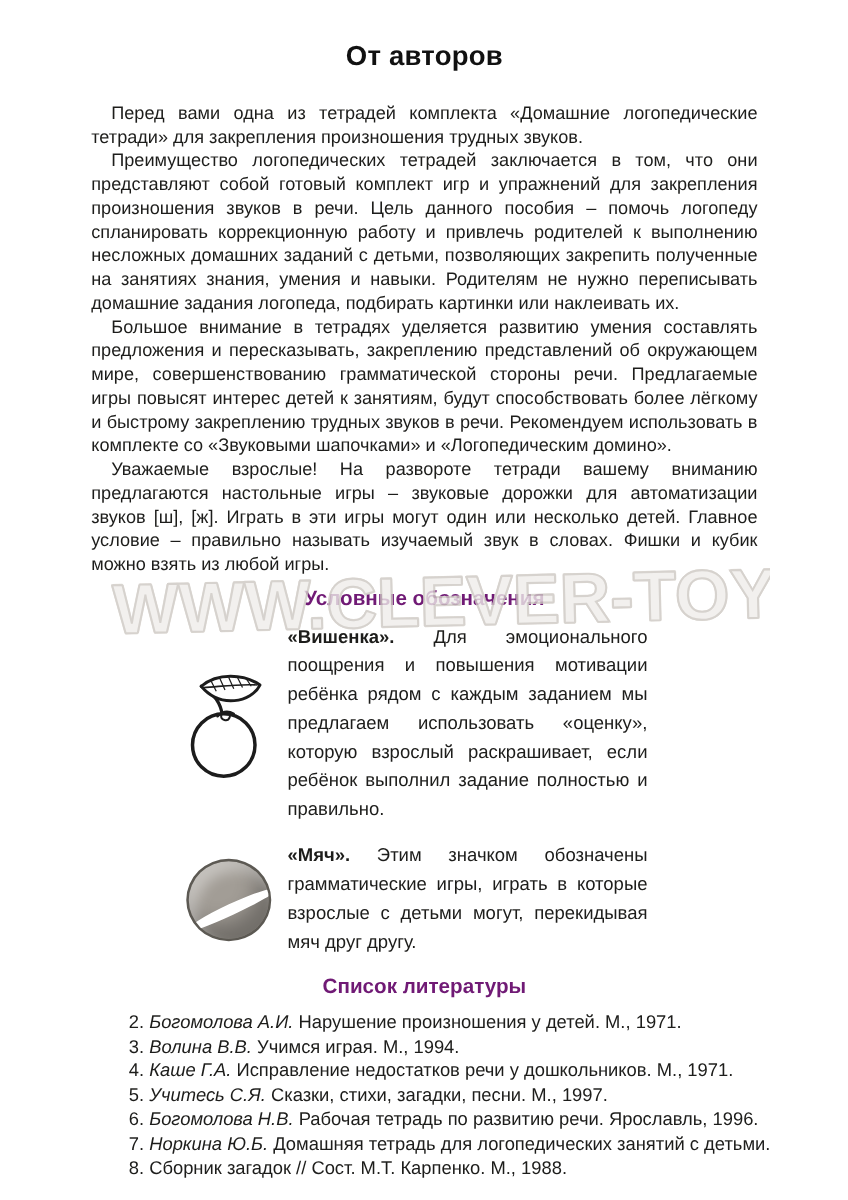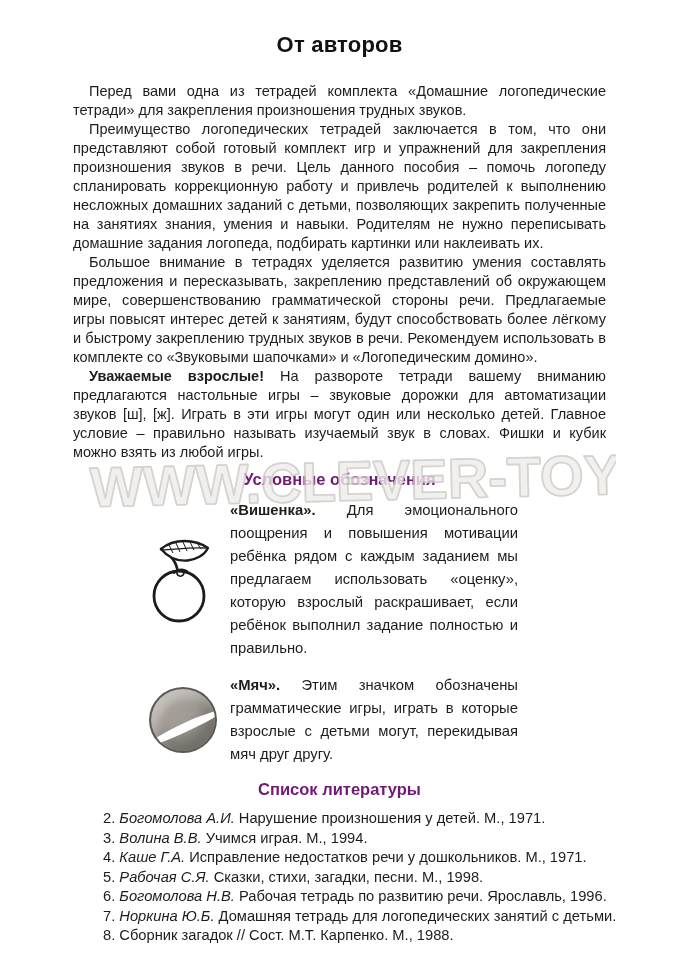--- a/index.html
+++ b/index.html
@@ -16,21 +16,21 @@
   h1.title{
     font-size:22px;font-weight:700;text-align:center;color:#111;
     margin:32px 0 24px 0;letter-spacing:0.2px;
   }
   .body-text p{
     margin:0;
     font-size:14.5px;line-height:19px;
     text-align:justify;
     text-indent:16px;
   }
-  .body-text b{font-weight:700;}
+  .body-text b{font-weight:400;}
   h2.section-heading{
     font-size:16.5px;font-weight:700;text-align:center;color:#701a75;
     margin:8px 0 10px 0;
   }
   
   .legend{margin:0 88px 0 62px;}
   .legend-row{display:flex;align-items:center;margin-bottom:14px;}
   .icon-cell{width:95px;flex:none;display:flex;justify-content:center;align-items:center;}
   .legend-text{
     margin:0;flex:1;
@@ -117,21 +117,21 @@
 
 
     </div>
 
     <h2 class="section-heading bib-heading">Список литературы</h2>
 
     <div class="bibliography">
       <p class="bib-item"><span class="num">2.</span> <span class="author">Богомолова А.И.</span> <span>Нарушение произношения у детей. М., 1971.</span></p>
       <p class="bib-item"><span class="num">3.</span> <span class="author">Волина В.В.</span> <span>Учимся играя. М., 1994.</span></p>
       <p class="bib-item"><span class="num">4.</span> <span class="author">Каше Г.А.</span> <span>Исправление недостатков речи у дошкольников. М., 1971.</span></p>
-      <p class="bib-item"><span class="num">5.</span> <span class="author">Рабочая С.Я.</span> <span>Сказки, стихи, загадки, песни. М., 1998.</span></p>
+      <p class="bib-item"><span class="num">5.</span> <span class="author">Учитесь С.Я.</span> <span>Сказки, стихи, загадки, песни. М., 1997.</span></p>
       <p class="bib-item"><span class="num">6.</span> <span class="author">Богомолова Н.В.</span> <span>Рабочая тетрадь по развитию речи. Ярославль, 1996.</span></p>
       <p class="bib-item"><span class="num">7.</span> <span class="author">Норкина Ю.Б.</span> <span>Домашняя тетрадь для логопедических занятий с детьми. М., 2005.</span></p>
       <p class="bib-item"><span class="num">8.</span> <span class="author"></span> <span>Сборник загадок // Сост. М.Т. Карпенко. М., 1988.</span></p>
     </div>
   </div>
 
   <div class="watermark">WWW.CLEVER-TOY.RU</div>
 
 </div>
 

